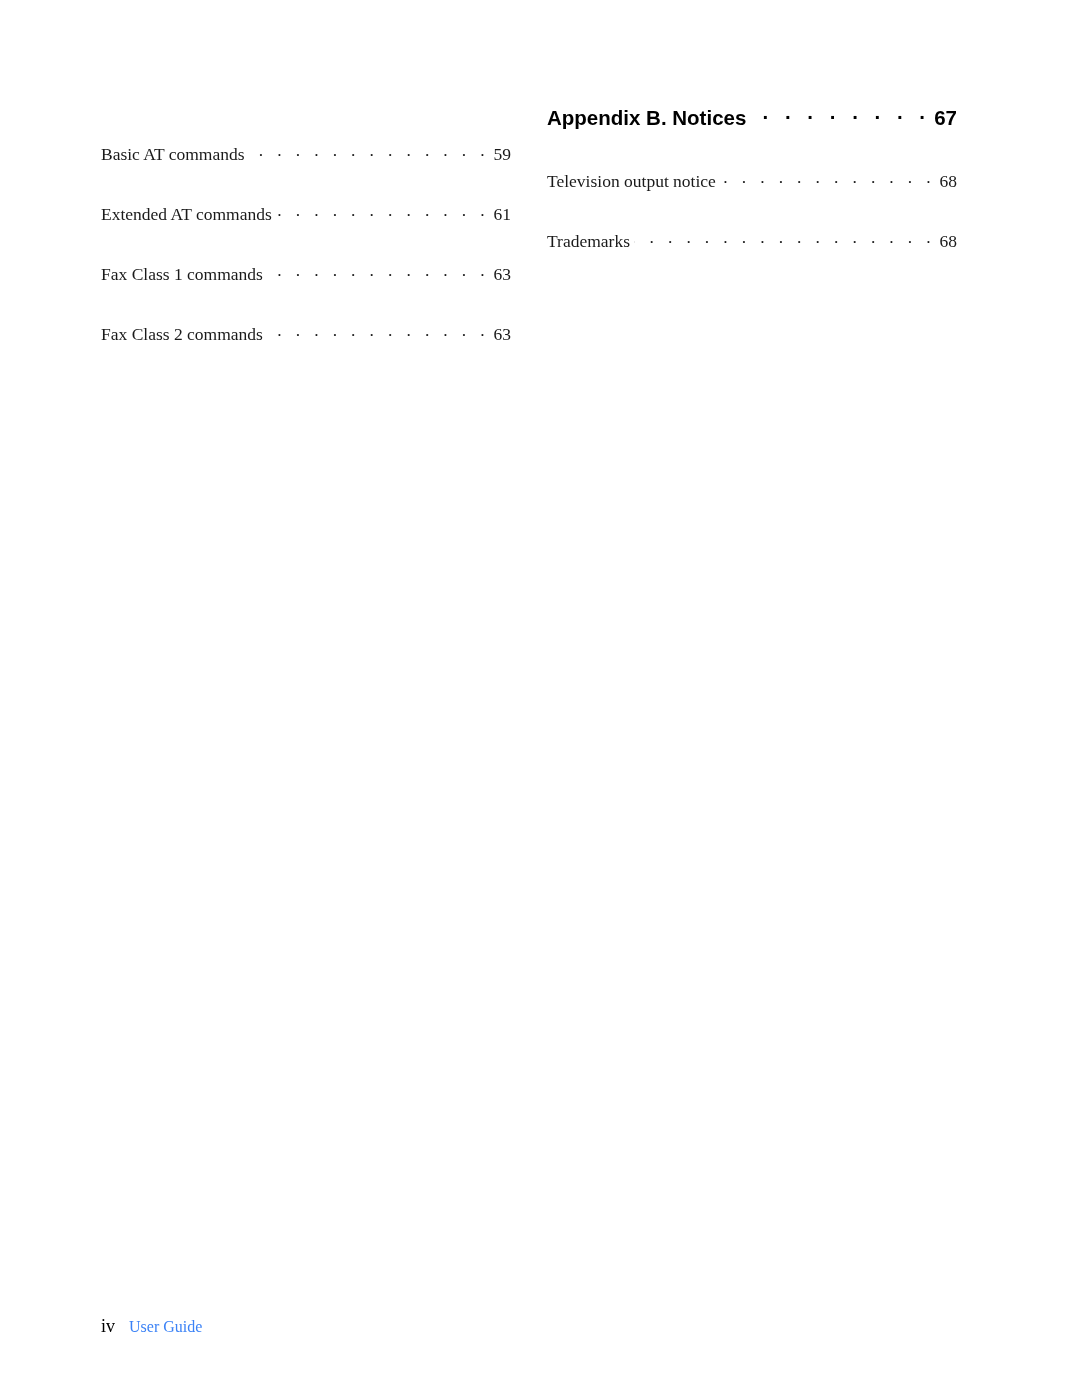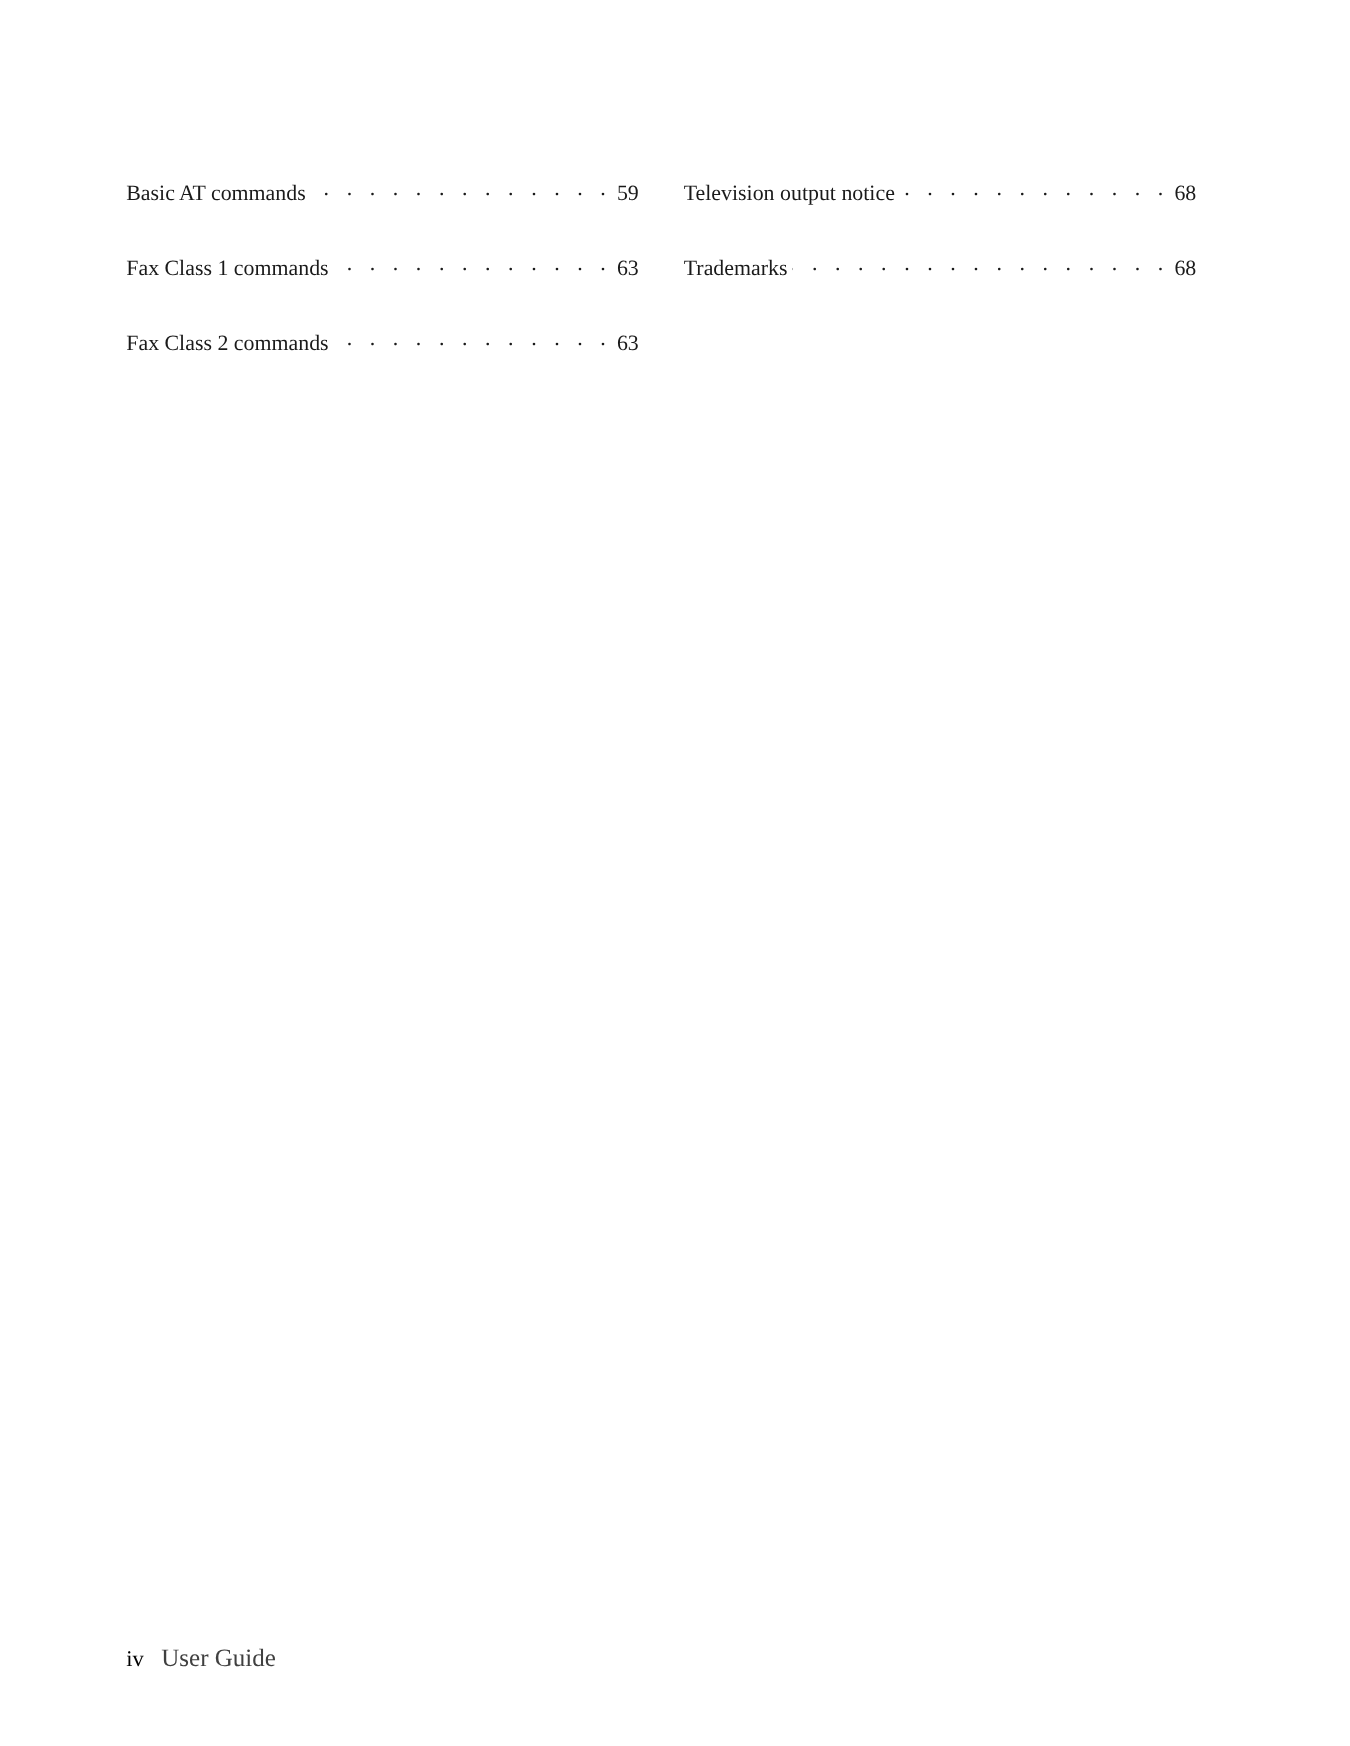--- a/index.html
+++ b/index.html
@@ -119,58 +119,68 @@
     align-items: baseline;
     font-family: "Liberation Serif", "DejaVu Serif", serif;
   }
   .folio {
     font-weight: normal;
     font-size: 18px;
     color: #000000;
     padding-right: 14px;
   }
   .footer-title {
-    font-size: 20px;
-    color: #404040;
+    font-size: 16px;
+    color: #3b82f6;
   }
 </style>
 </head>
 <body>
 
 <div class="page">
 
   <div class="toc-columns">
 
     <div class="toc-column">
 
       <div class="toc-entry level2">
         <span class="toc-title">Basic AT commands</span>
         <span class="toc-leader"></span>
         <span class="toc-page">59</span>
       </div>
 
+      <div class="toc-entry level2">
+        <span class="toc-title">Extended AT commands</span>
+        <span class="toc-leader"></span>
+        <span class="toc-page">61</span>
+      </div>
 
 
       <div class="toc-entry level2">
         <span class="toc-title">Fax Class 1 commands</span>
         <span class="toc-leader"></span>
         <span class="toc-page">63</span>
       </div>
 
       <div class="toc-entry level2">
         <span class="toc-title">Fax Class 2 commands</span>
         <span class="toc-leader"></span>
         <span class="toc-page">63</span>
       </div>
 
 
     </div>
 
     <div class="toc-column">
 
+      <div class="toc-entry level1">
+        <span class="toc-title">Appendix B. Notices</span>
+        <span class="toc-leader"></span>
+        <span class="toc-page">67</span>
+      </div>
 
       <div class="toc-entry level2">
         <span class="toc-title">Television output notice</span>
         <span class="toc-leader"></span>
         <span class="toc-page">68</span>
       </div>
 
       <div class="toc-entry level2">
         <span class="toc-title">Trademarks</span>
         <span class="toc-leader"></span>

